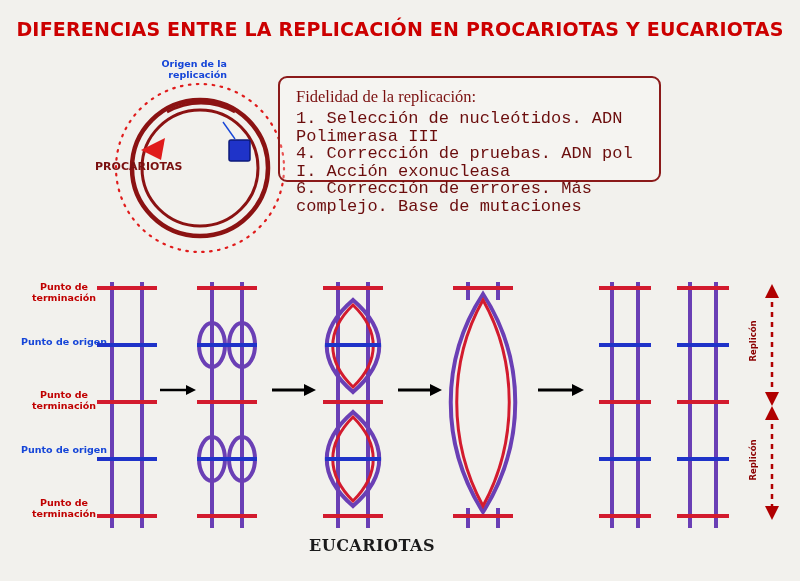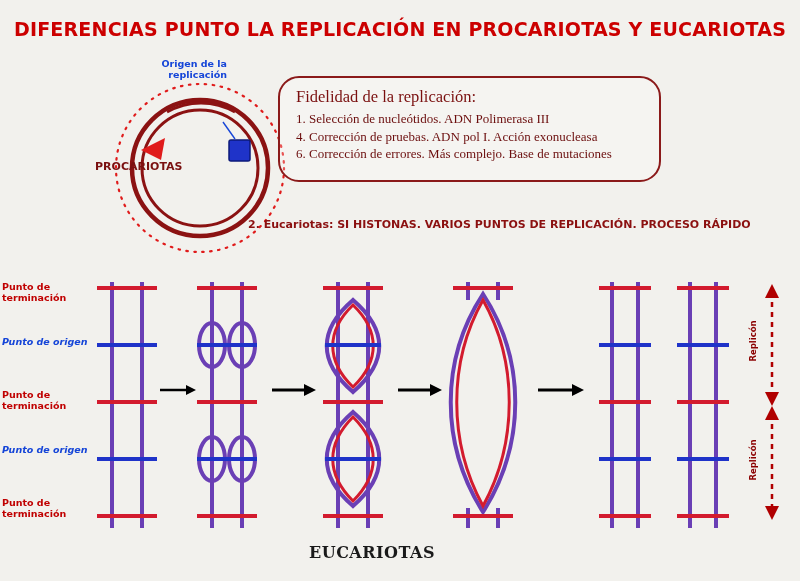--- a/index.html
+++ b/index.html
@@ -68,78 +68,79 @@
   }
 
   
   #fidelity {
     position: absolute;
     left: 278px;
     top: 76px;
     width: 383px;
     height: 106px;
     border: 2px solid #8b1a1a;
-    border-radius: 21px;
+    border-radius: 9px;
     background: rgba(255,255,255,0.25);
     box-sizing: border-box;
     padding: 9px 12px 0 16px;
   }
   #fidelity .fid-title {
     color: #7a0f0f;
     font-size: 16.5px;
     margin-bottom: 3px;
   }
   #fidelity ol {
     margin: 0;
     padding: 0;
     list-style: none;
     color: #6b0d0d;
-    font-size: 13px;
+    font-size: 17px;
     line-height: 17.5px;
+    font-family: Liberation Mono, monospace;
   }
 
   
   #notes {
     position: absolute;
     left: 248px;
     top: 215px;
     width: 545px;
     color: #8b1010;
     font-family: "DejaVu Sans", sans-serif;
     font-weight: bold;
     font-size: 11px;
     line-height: 19px;
   }
 
   
   .side-label {
     position: absolute;
     width: 92px;
-    text-align: left;
+    text-align: center;
     font-family: "DejaVu Sans", sans-serif;
     font-weight: bold;
     font-size: 9.5px;
     line-height: 11px;
+    margin-left: 16px;
   }
   .lbl-term { color: #c00000; }
-  .lbl-orig { color: #1545d8; font-style: italic; }
+  .lbl-orig { color: #1545d8; }
 
   
   #euc-caption {
     position: absolute;
     left: 252px;
     top: 536px;
     width: 240px;
     text-align: center;
     color: #1a1a1a;
     font-family: "DejaVu Serif", serif;
     font-weight: bold;
     font-size: 16px;
     letter-spacing: 0.5px;
-    margin-top: 7px;
   }
 
   
   .replicon-label {
     position: absolute;
     color: #8b0000;
     font-family: "DejaVu Sans", sans-serif;
     font-weight: bold;
     font-size: 8.5px;
     transform: rotate(-90deg);
@@ -147,21 +148,21 @@
     white-space: nowrap;
   }
 
   svg { position: absolute; left: 0; top: 0; }
 </style>
 </head>
 <body>
 
 <div id="stage">
 
-  <div id="title">DIFERENCIAS PUNTO LA REPLICACIÓN EN PROCARIOTAS Y EUCARIOTAS</div>
+  <div id="title">DIFERENCIAS ENTRE LA REPLICACIÓN EN PROCARIOTAS Y EUCARIOTAS</div>
 
   <div id="prok-wrap">
     <svg width="210" height="200" viewBox="0 0 210 200">
 
       <circle cx="105" cy="108" r="84" fill="none" stroke="#e01b1b" stroke-width="2.2" stroke-dasharray="1.5 6.5" stroke-linecap="round"></circle>
 
       <circle cx="105" cy="108" r="68" fill="none" stroke="#8b1212" stroke-width="4.5"></circle>
       <circle cx="105" cy="108" r="58" fill="none" stroke="#8b1212" stroke-width="3"></circle>
 
       <path d="M 72 52 A 68 68 0 0 1 140 52" fill="none" stroke="#8b1212" stroke-width="3"></path>
@@ -181,21 +182,20 @@
   <div id="fidelity">
     <div class="fid-title">Fidelidad de la replicación:</div>
     <ol>
       <li>1. Selección de nucleótidos. ADN Polimerasa III</li>
       <li>4. Corrección de pruebas. ADN pol I. Acción exonucleasa</li>
       <li>6. Corrección de errores. Más complejo. Base de mutaciones</li>
     </ol>
   </div>
 
   <div id="notes">
-    <div>2. Eucariotas:  SI HISTONAS.  VARIOS PUNTOS DE REPLICACIÓN.  PROCESO RÁPIDO</div>
   </div>
 
   <div class="side-label lbl-term" style="left:2px; top:281px;">Punto de terminación</div>
   <div class="side-label lbl-orig" style="left:2px; top:336px;">Punto de origen</div>
   <div class="side-label lbl-term" style="left:2px; top:389px;">Punto de terminación</div>
   <div class="side-label lbl-orig" style="left:2px; top:444px;">Punto de origen</div>
   <div class="side-label lbl-term" style="left:2px; top:497px;">Punto de terminación</div>
 
   <svg width="800" height="581" viewBox="0 0 800 581" style="pointer-events:none;">
 

